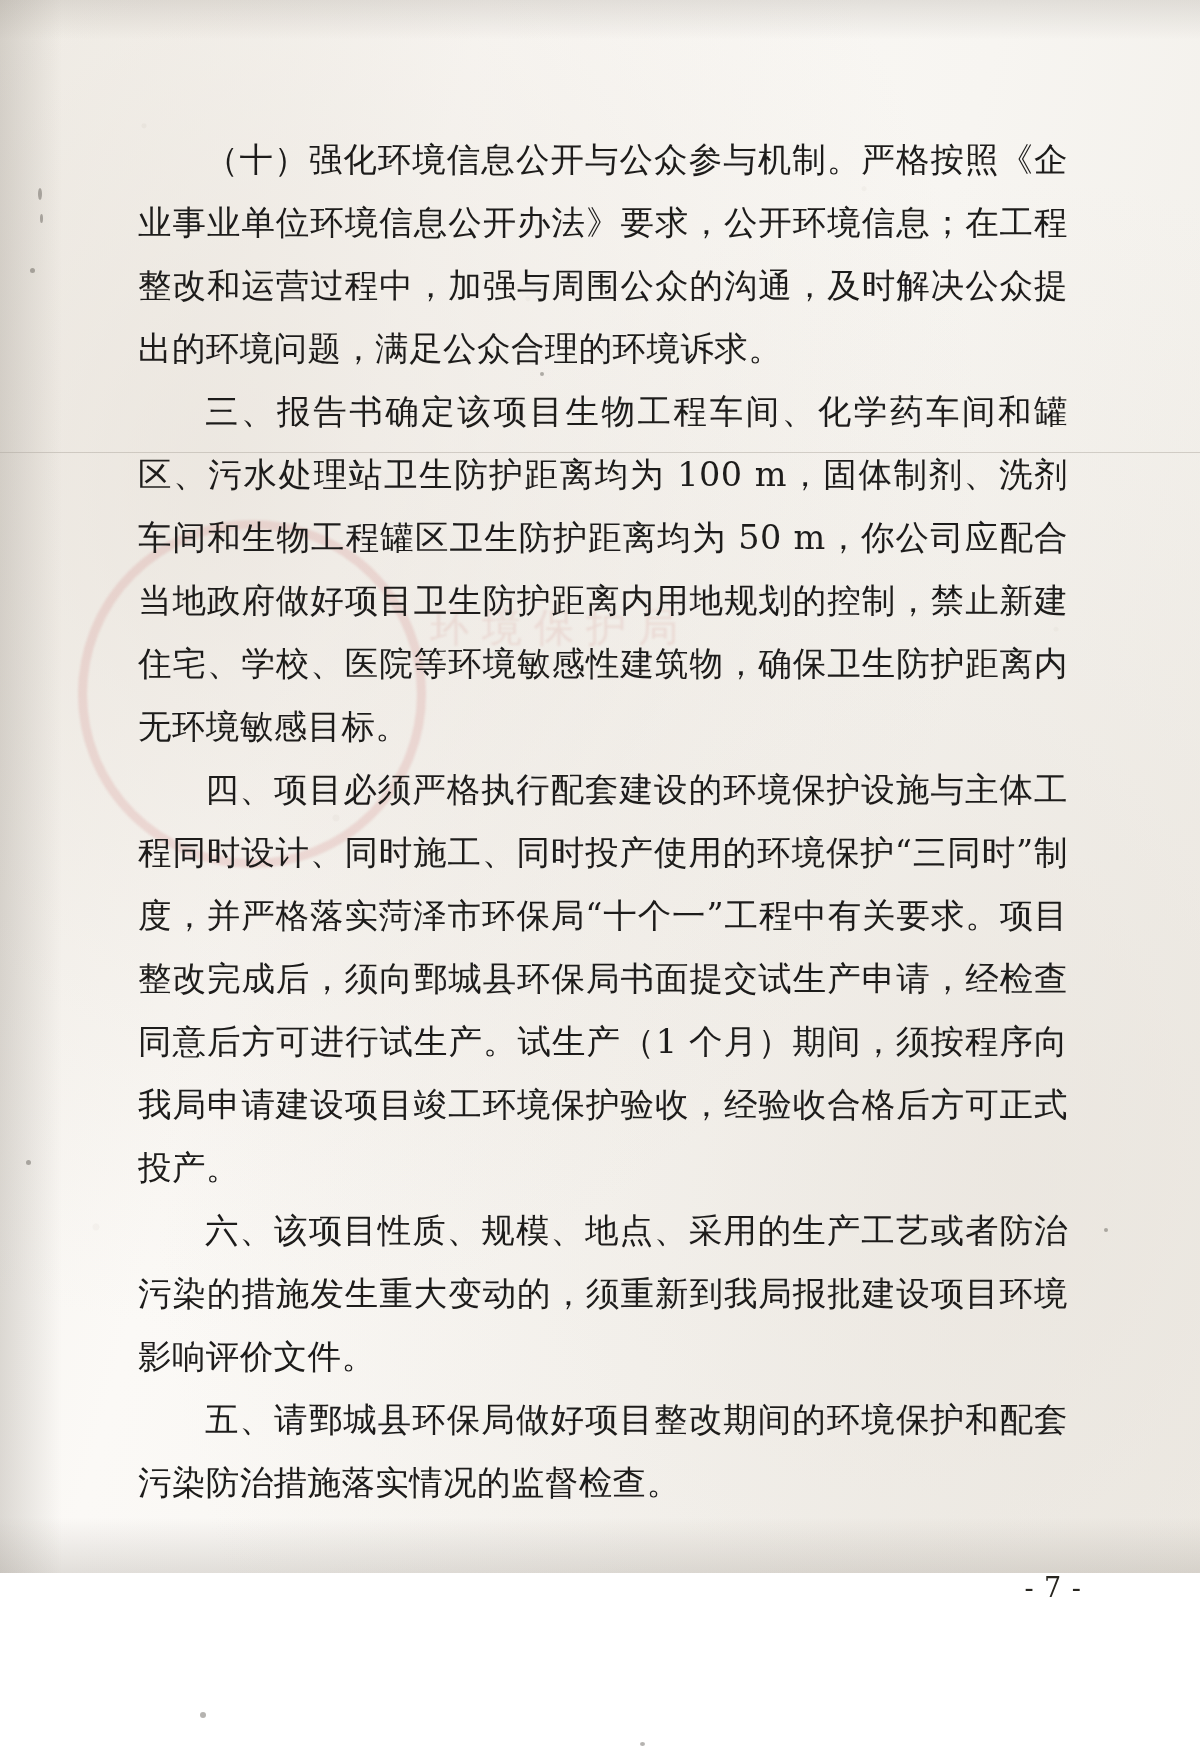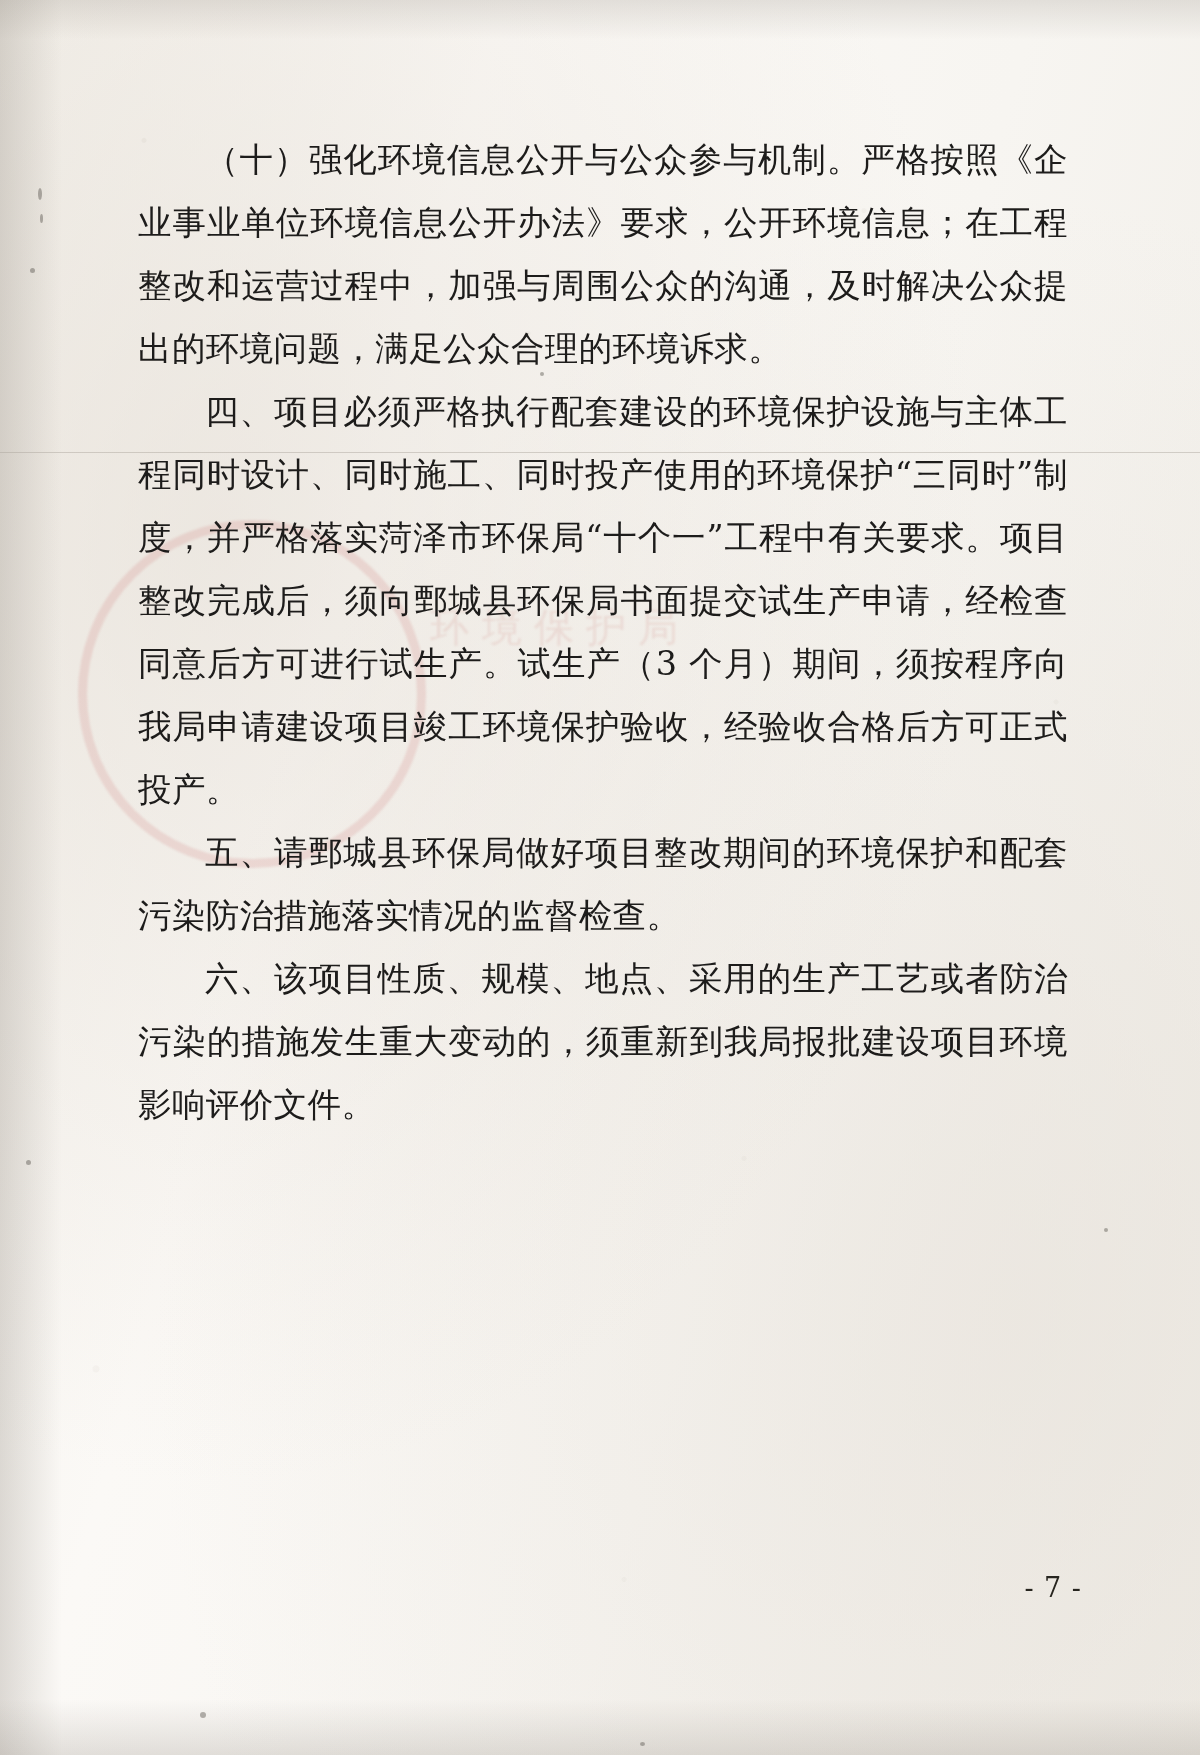--- a/index.html
+++ b/index.html
@@ -11,21 +11,21 @@
     height: 1755px;
     background: #ffffff;
     font-family: "DejaVu Serif", "Liberation Serif", serif;
     overflow: hidden;
   }
 
   
   #page {
     position: relative;
     width: 1200px;
-    height: 1755px;
+    height: 1573px;
     background:
       radial-gradient(ellipse at 18% 30%, rgba(226,219,210,0.55) 0%, rgba(255,255,255,0) 55%),
       radial-gradient(ellipse at 85% 75%, rgba(228,222,214,0.5) 0%, rgba(255,255,255,0) 60%),
       linear-gradient(105deg, #f3f0ea 0%, #fbf9f6 30%, #f7f5f1 62%, #efece6 100%);
     box-sizing: border-box;
   }
 
   
   #grain {
     position: absolute;
@@ -160,20 +160,21 @@
   <span class="speck" style="left:40px;  top:214px;  width:3px;  height:9px;"></span>
   <span class="speck" style="left:30px;  top:268px;  width:5px;  height:5px;"></span>
   <span class="speck" style="left:26px;  top:1160px; width:5px;  height:5px;"></span>
   <span class="speck" style="left:540px; top:372px;  width:4px;  height:4px;"></span>
   <span class="speck" style="left:1104px;top:1228px; width:4px;  height:4px;"></span>
   <span class="speck" style="left:200px; top:1712px; width:6px;  height:6px;"></span>
   <span class="speck" style="left:640px; top:1742px; width:5px;  height:4px;"></span>
 
   <div id="body-text">
     <p>（十）强化环境信息公开与公众参与机制。严格按照《企业事业单位环境信息公开办法》要求，公开环境信息；在工程整改和运营过程中，加强与周围公众的沟通，及时解决公众提出的环境问题，满足公众合理的环境诉求。</p>
-    <p>四、项目必须严格执行配套建设的环境保护设施与主体工程同时设计、同时施工、同时投产使用的环境保护“三同时”制度，并严格落实菏泽市环保局“十个一”工程中有关要求。项目整改完成后，须向鄄城县环保局书面提交试生产申请，经检查同意后方可进行试生产。试生产（3 个月）期间，须按程序向我局申请建设项目竣工环境保护验收，经验收合格后方可正式投产。</p>
+    <p>三、报告书确定该项目生物工程车间、化学药车间和罐区、污水处理站卫生防护距离均为 100 m，固体制剂、洗剂车间和生物工程罐区卫生防护距离均为 50 m，你公司应配合当地政府做好项目卫生防护距离内用地规划的控制，禁止新建住宅、学校、医院等环境敏感性建筑物，确保卫生防护距离内无环境敏感目标。</p>
+    <p>四、项目必须严格执行配套建设的环境保护设施与主体工程同时设计、同时施工、同时投产使用的环境保护“三同时”制度，并严格落实菏泽市环保局“十个一”工程中有关要求。项目整改完成后，须向鄄城县环保局书面提交试生产申请，经检查同意后方可进行试生产。试生产（1 个月）期间，须按程序向我局申请建设项目竣工环境保护验收，经验收合格后方可正式投产。</p>
+    <p>六、该项目性质、规模、地点、采用的生产工艺或者防治污染的措施发生重大变动的，须重新到我局报批建设项目环境影响评价文件。</p>
     <p>五、请鄄城县环保局做好项目整改期间的环境保护和配套污染防治措施落实情况的监督检查。</p>
-    <p>六、该项目性质、规模、地点、采用的生产工艺或者防治污染的措施发生重大变动的，须重新到我局报批建设项目环境影响评价文件。</p>
   </div>
 
   <div id="page-number">- 7 -</div>
 
 </div>
 
 </body></html>

